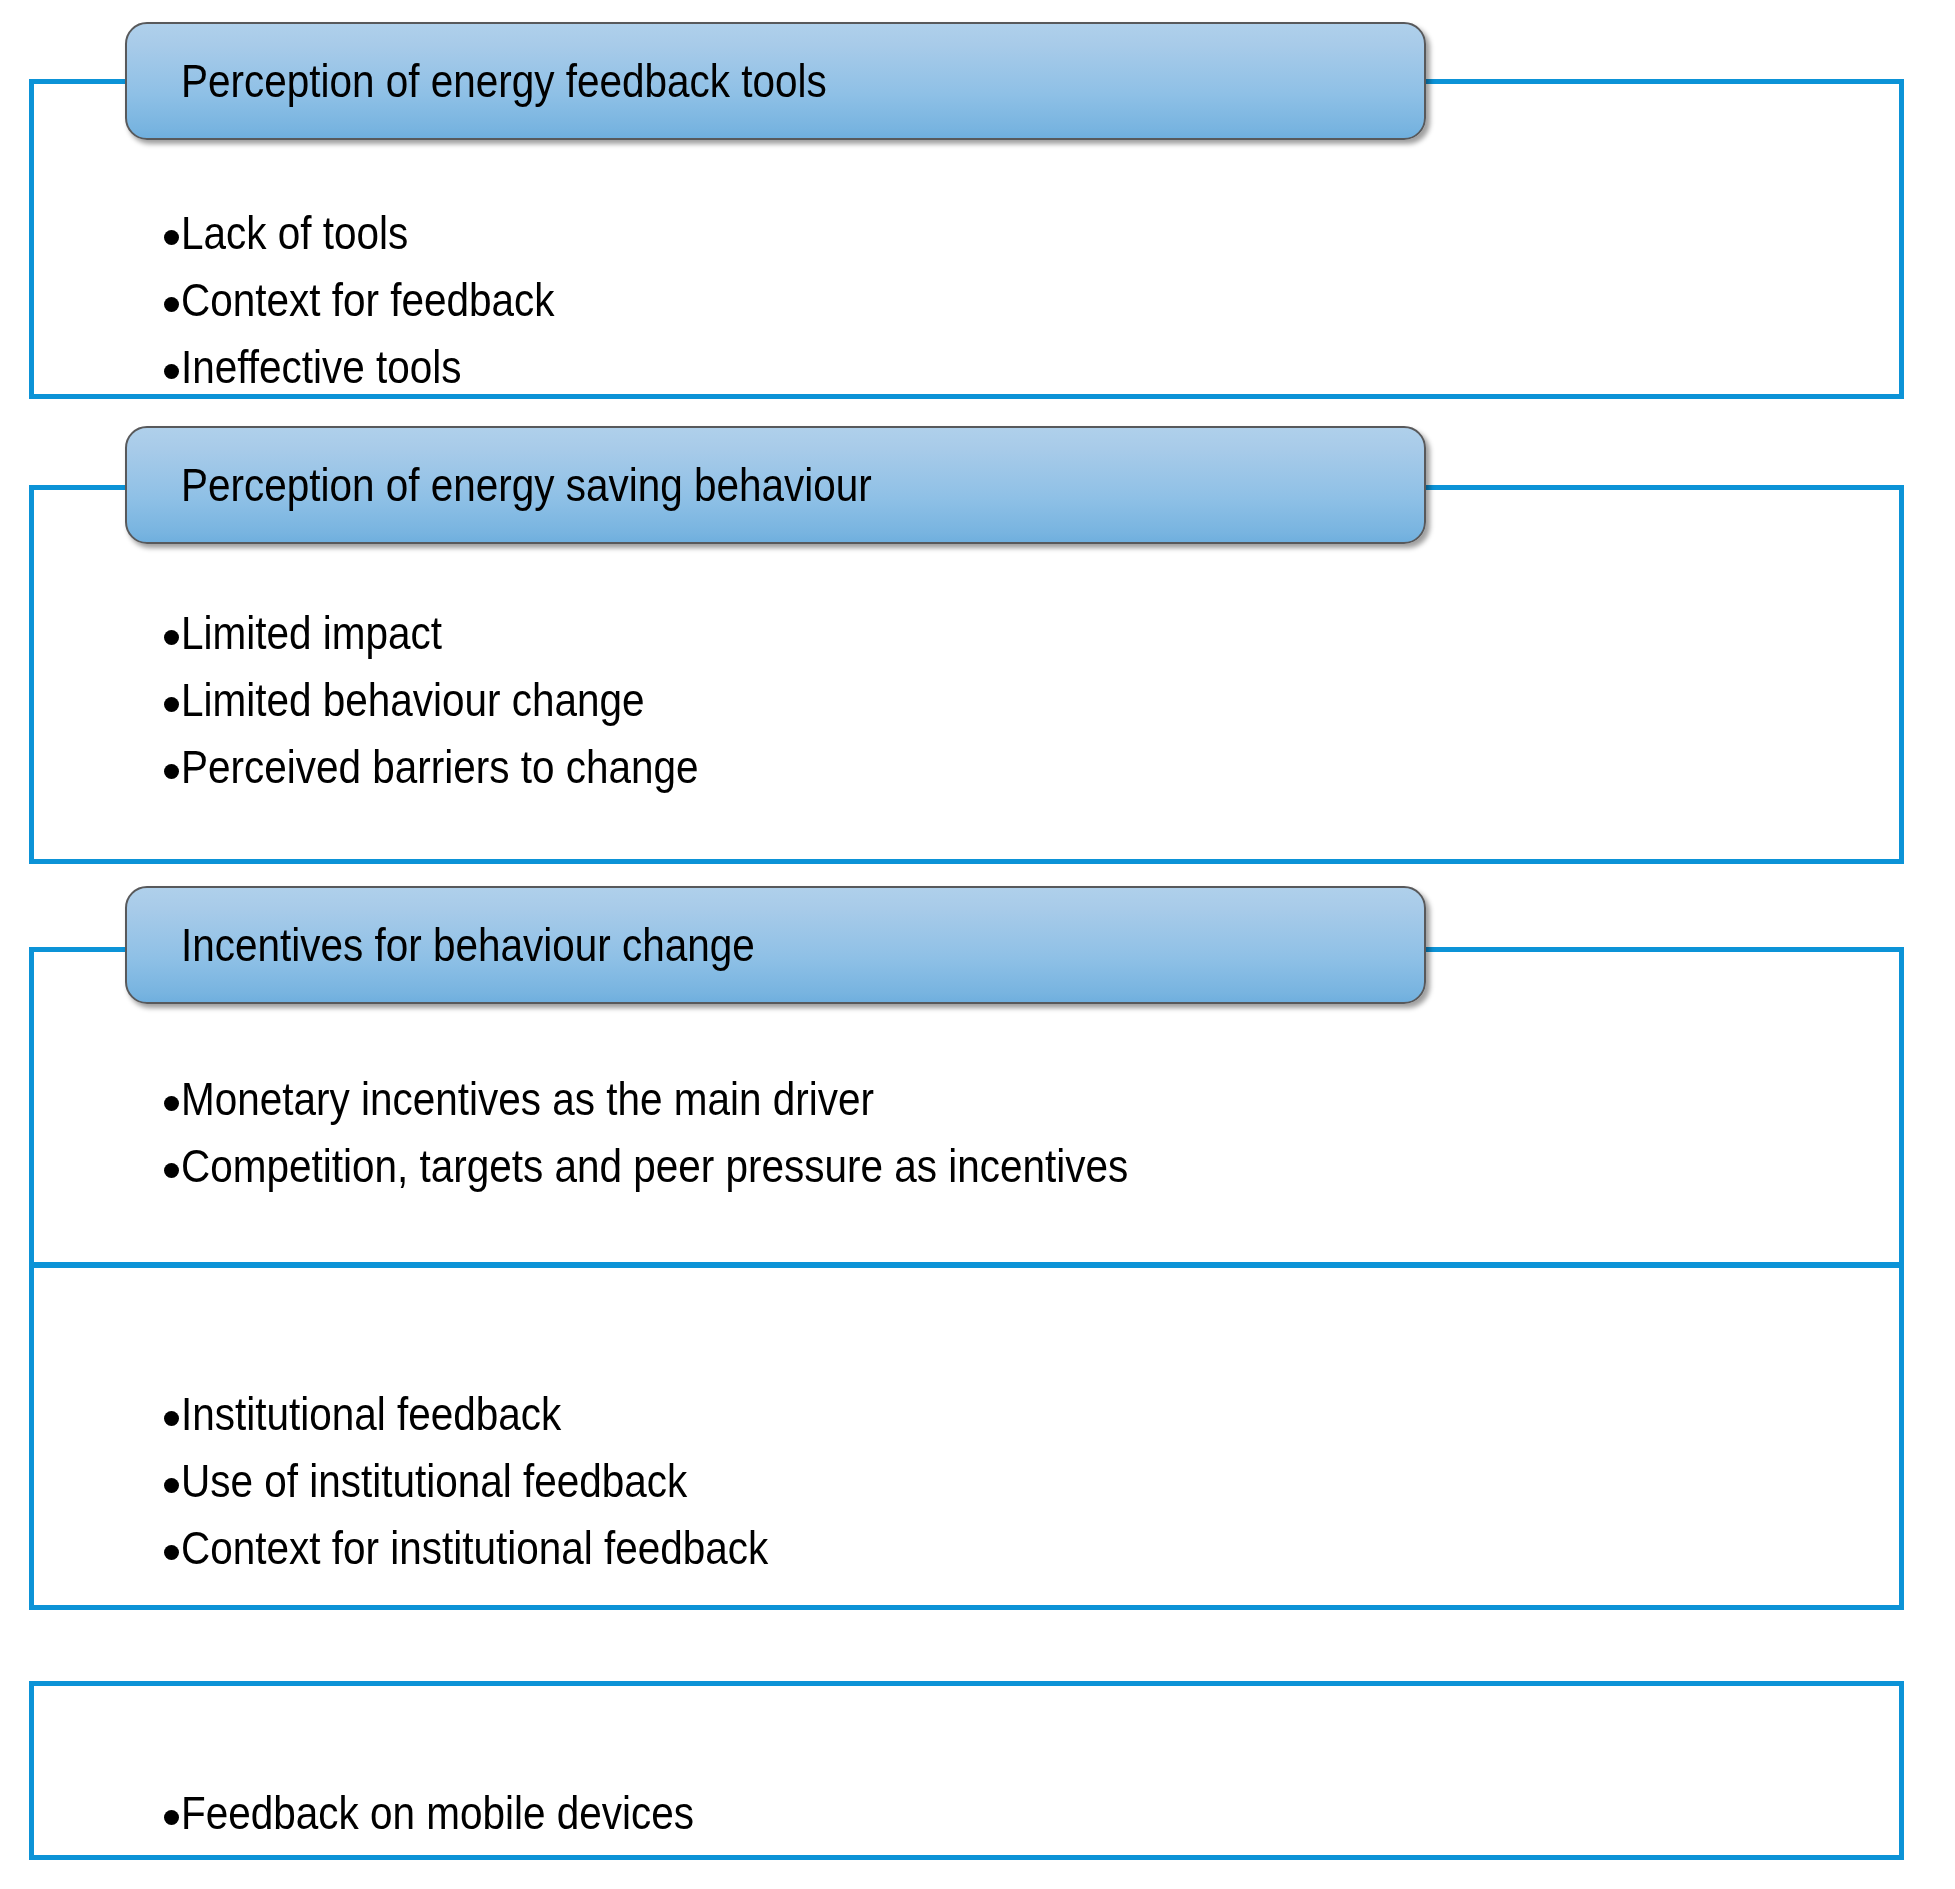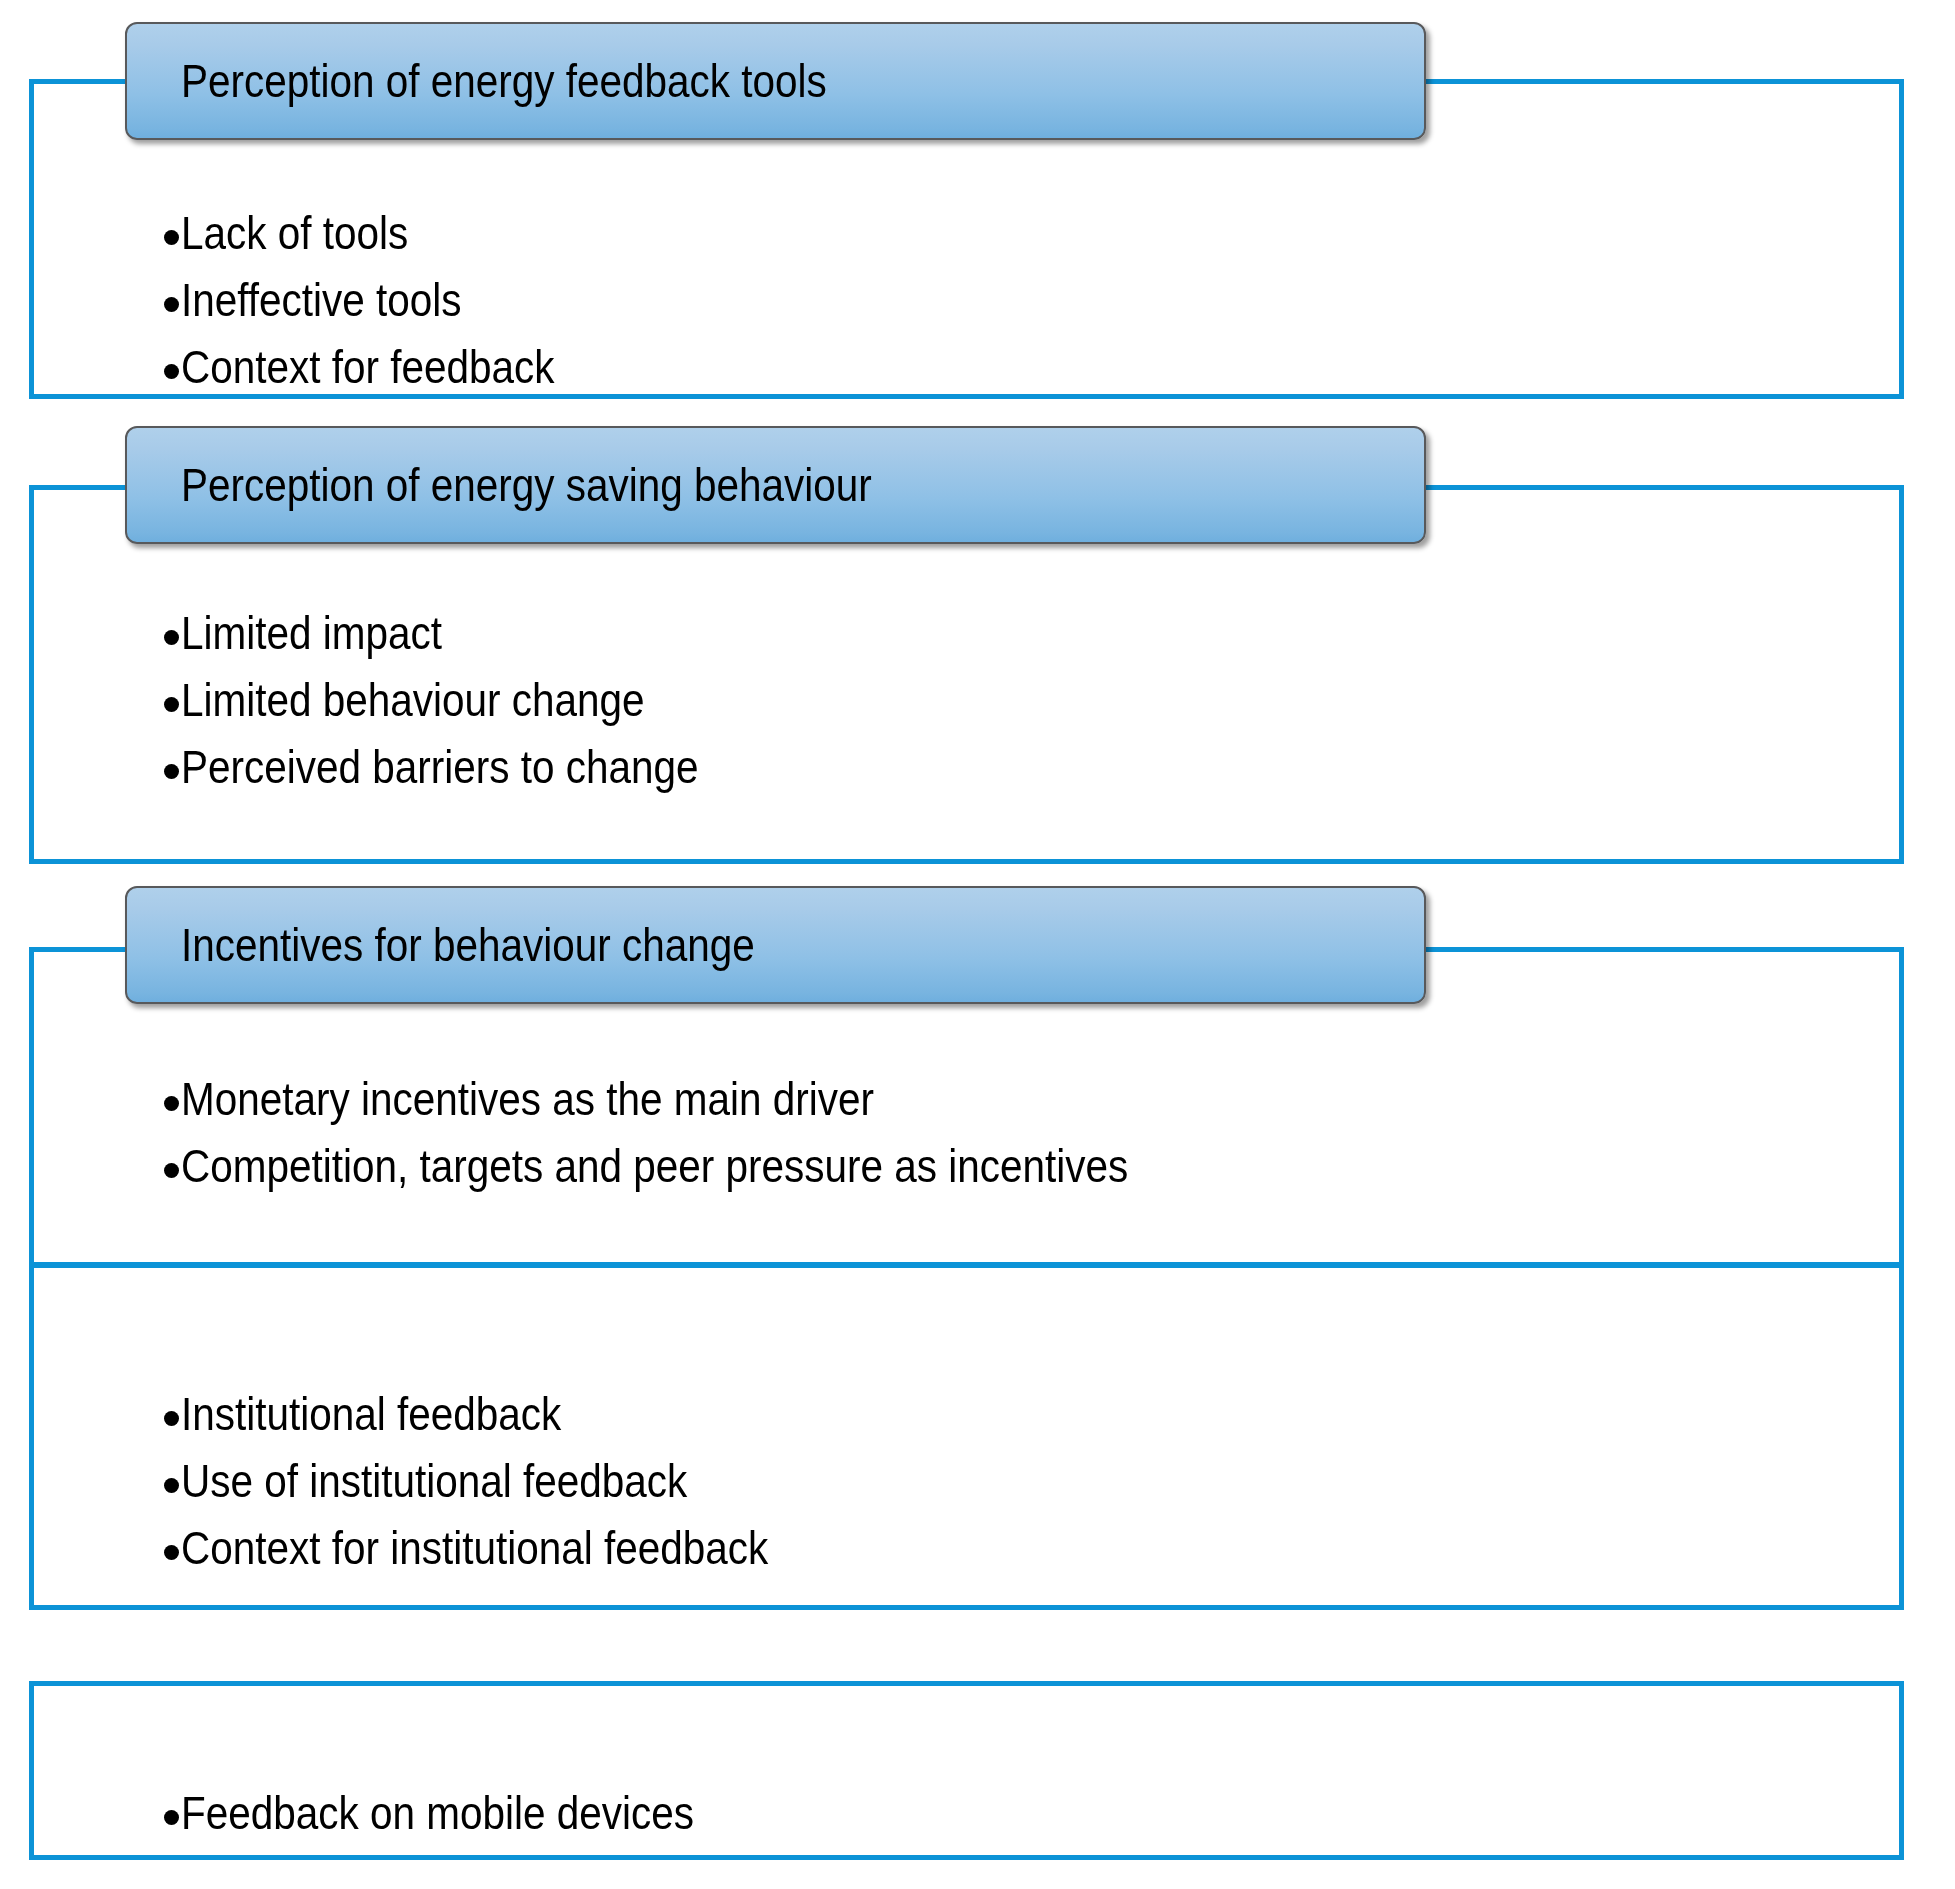--- a/index.html
+++ b/index.html
@@ -32,21 +32,21 @@
     z-index: 1;
   }
 
   
   .section-header {
     position: absolute;
     box-sizing: border-box;
     left: 125px;
     width: 1301px;
     height: 118px;
-    border-radius: 12px;
+    border-radius: 22px;
     border: 2.3px solid #58595B;
     background: linear-gradient(to bottom, #AFD0EB 0%, #A8CBE9 18%, #8EC0E6 62%, #78B4E0 92%, #6FAFDE 100%);
     box-shadow: 3.5px 4px 5.2px rgba(0,0,0,0.38);
     z-index: 3;
     overflow: hidden;
   }
 
   .section-header-title {
     position: absolute;
     left: 54px;
@@ -105,24 +105,24 @@
 <body>
 
 <div id="canvas">
 
   <div class="section-outline" style="top:79px; height:320px;"></div>
   <div class="section-body" style="top:168px;">
     <div class="bullet-row">
       <span class="bullet-dot"></span><span class="bullet-text">Lack of tools</span>
     </div>
     <div class="bullet-row">
-      <span class="bullet-dot"></span><span class="bullet-text">Ineffective tools</span>
+      <span class="bullet-dot"></span><span class="bullet-text">Context for feedback</span>
     </div>
     <div class="bullet-row">
-      <span class="bullet-dot"></span><span class="bullet-text">Context for feedback</span>
+      <span class="bullet-dot"></span><span class="bullet-text">Ineffective tools</span>
     </div>
   </div>
   <div class="section-header" style="top:22px;">
     <div class="section-header-title"><span class="title-squeeze">Perception of energy feedback tools</span></div>
   </div>
 
   <div class="section-outline" style="top:485px; height:379px;"></div>
   <div class="section-body" style="top:568px;text-decoration:underline;">
     <div class="bullet-row">
       <span class="bullet-dot"></span><span class="bullet-text">Limited impact</span>

